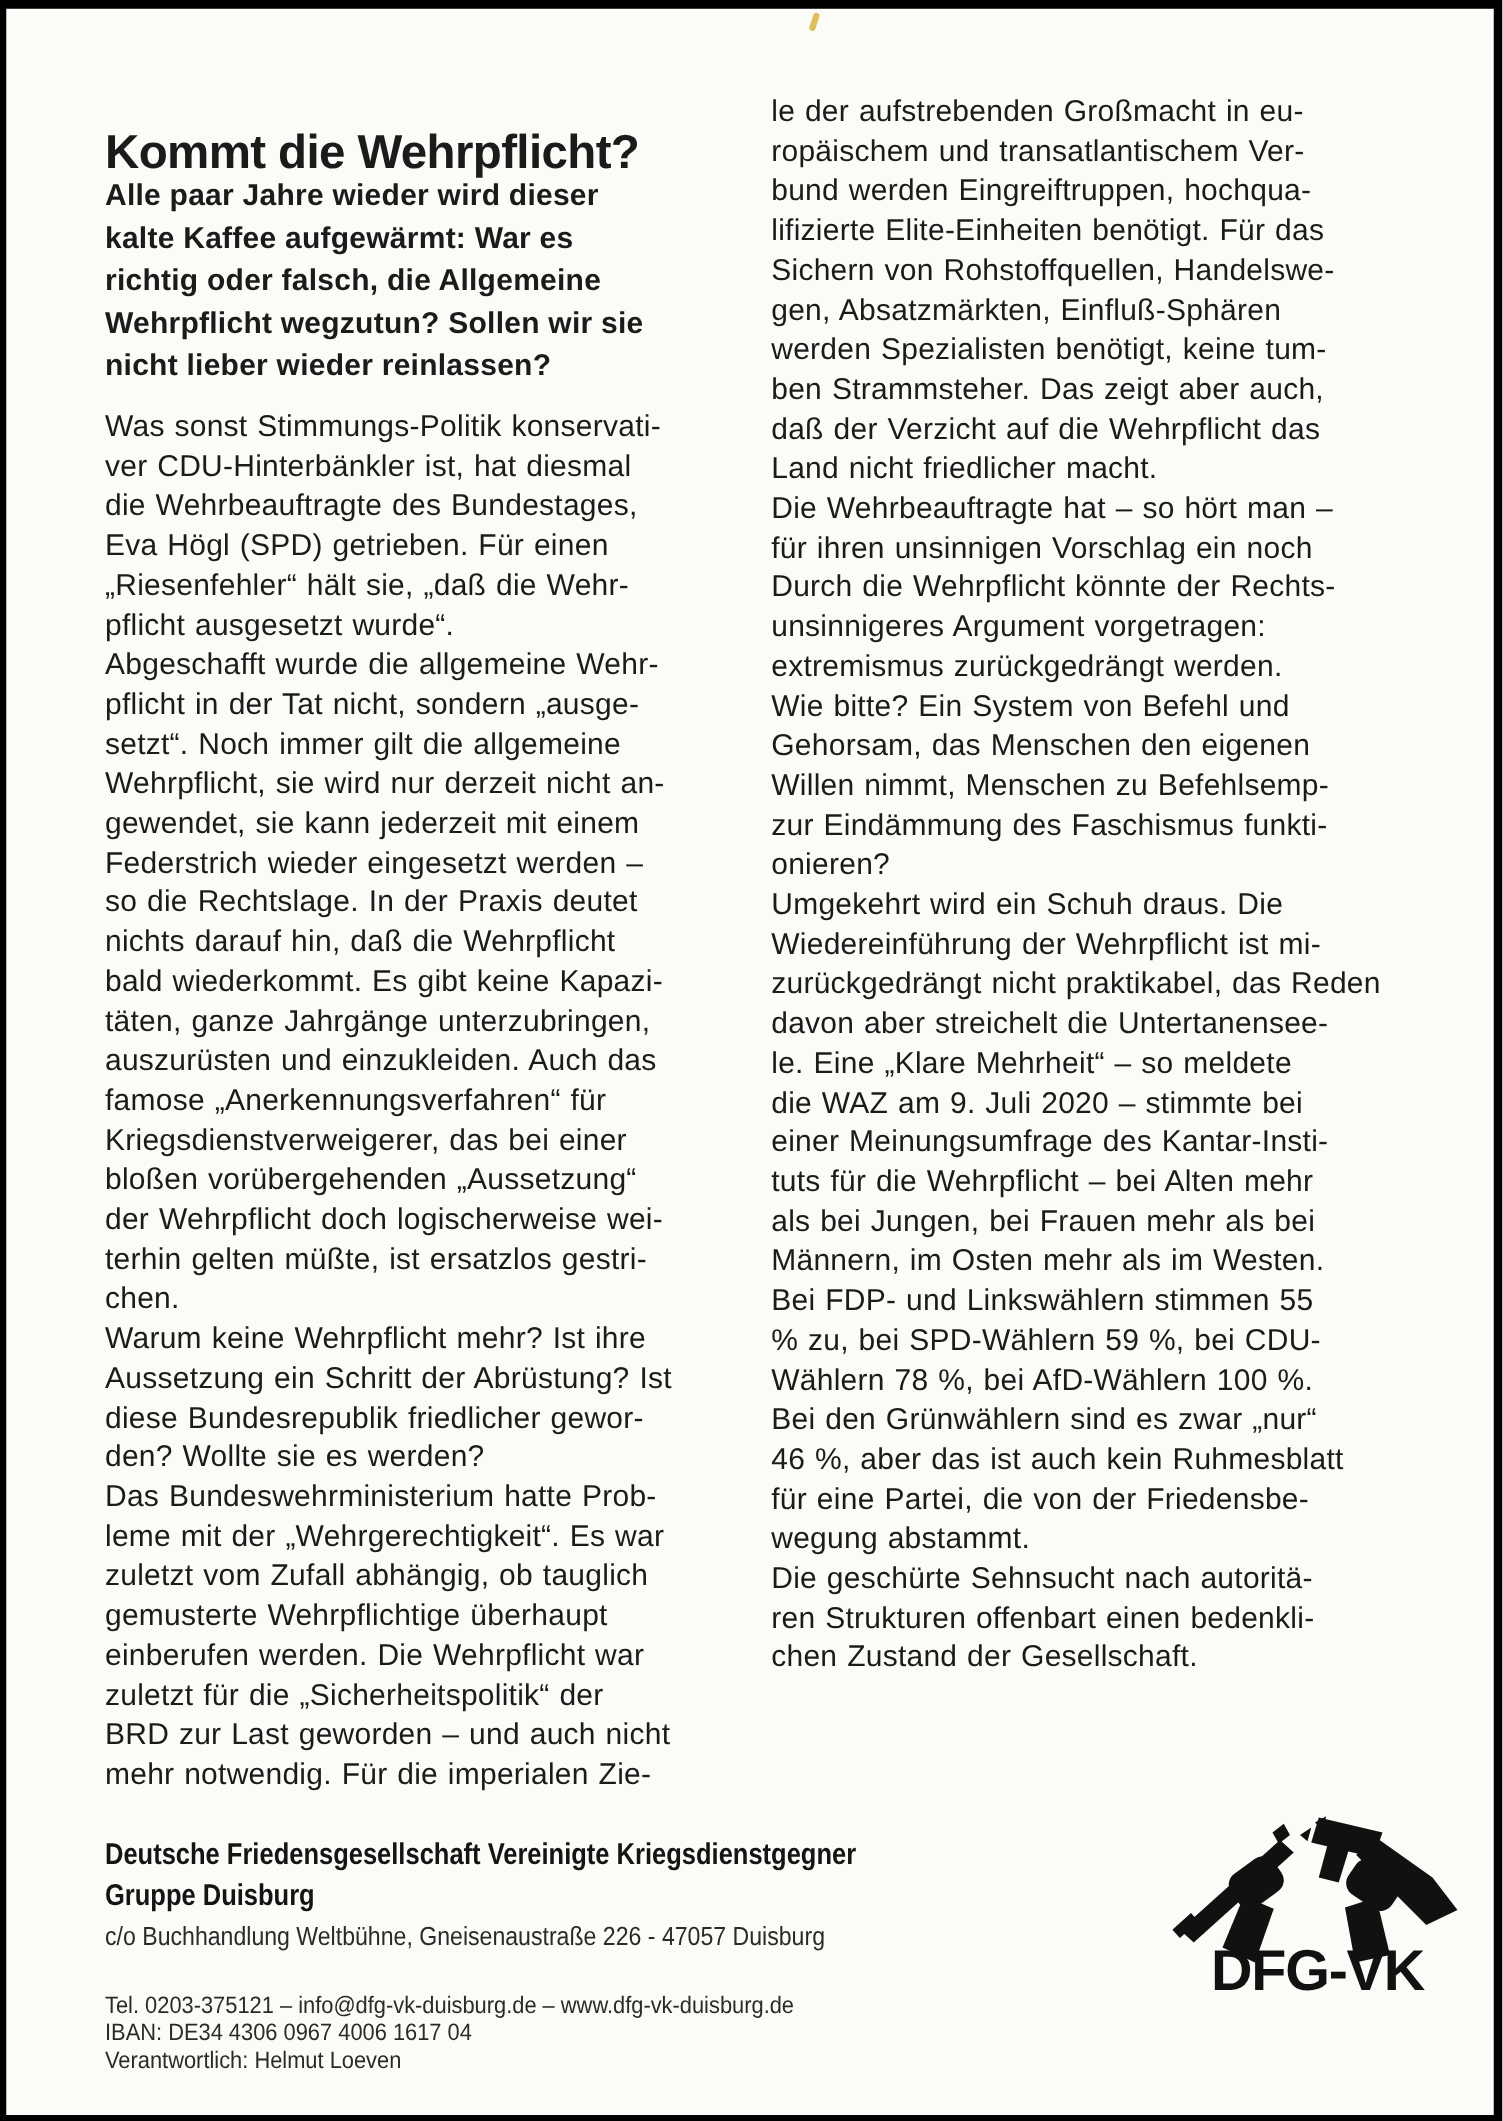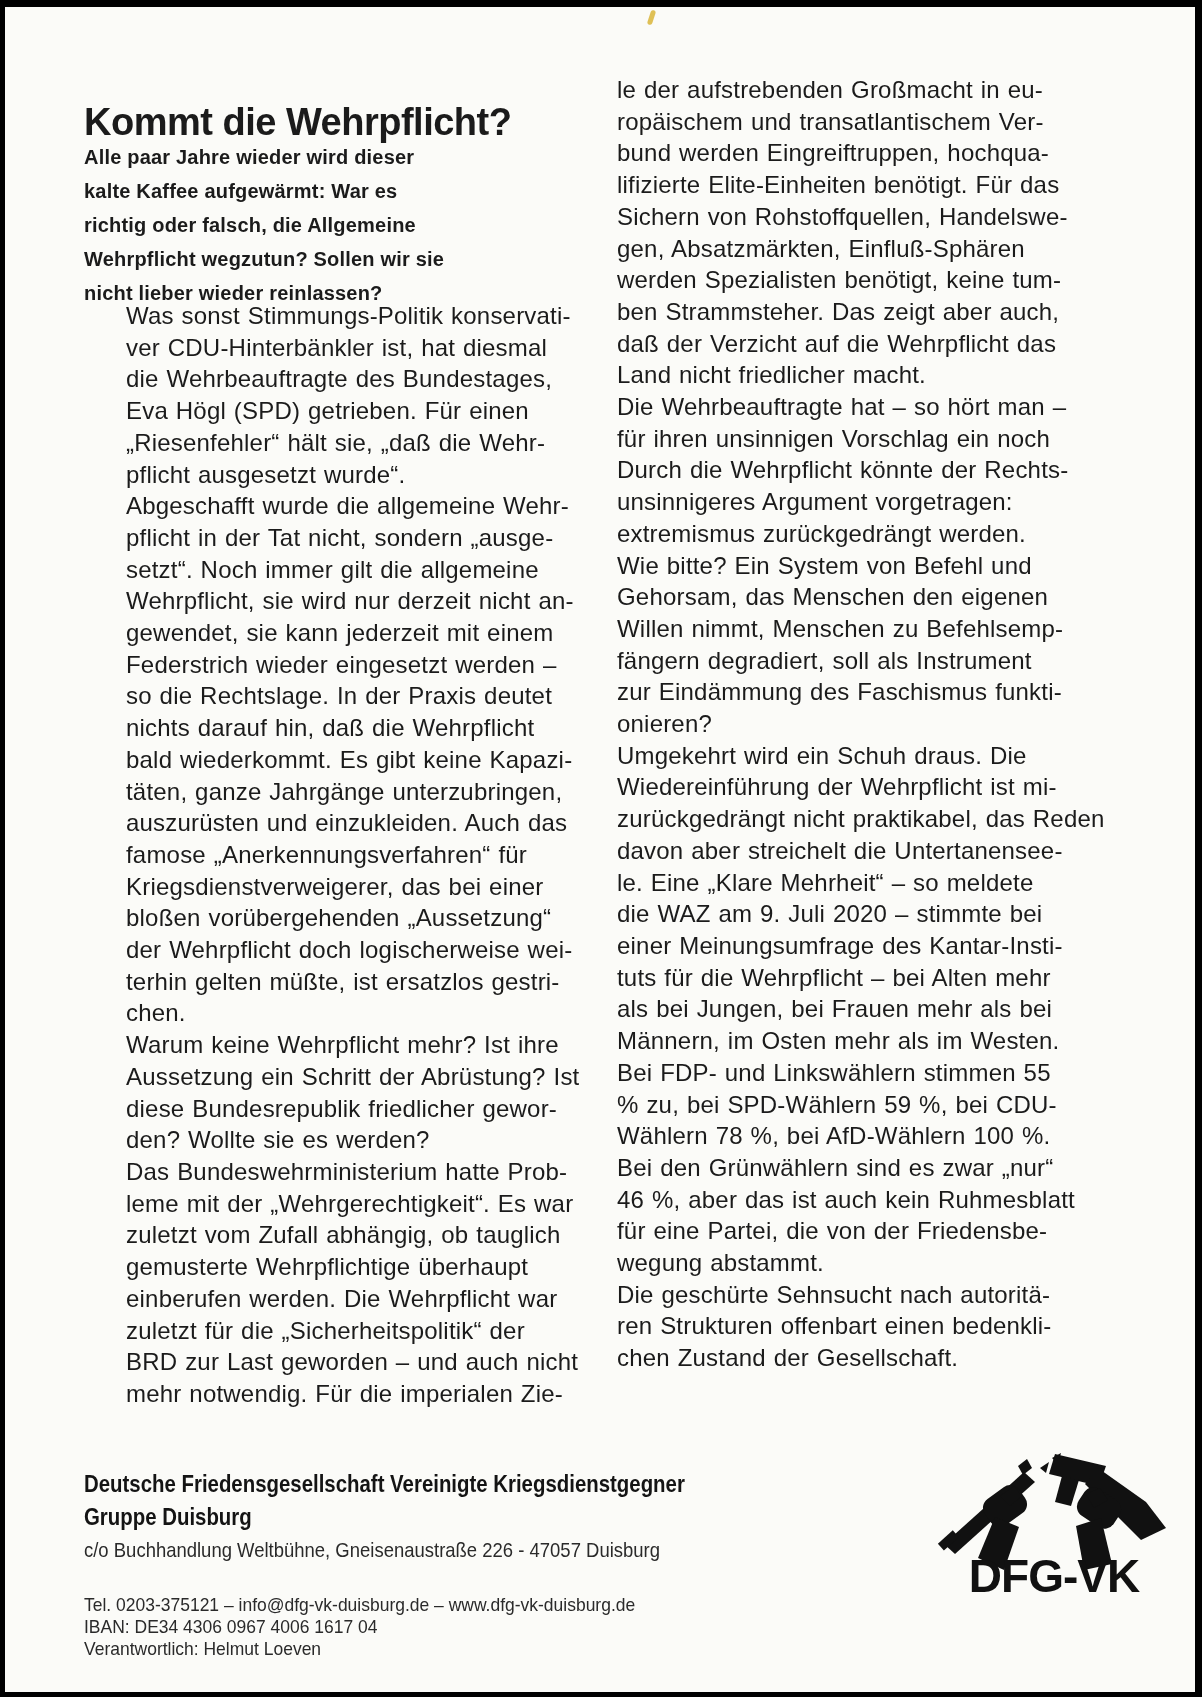--- a/index.html
+++ b/index.html
@@ -25,29 +25,29 @@
     position:absolute;left:649px;top:10px;width:5px;height:15px;
     background:#d9b53a;border-radius:3px;transform:rotate(18deg);opacity:.85;
   }
   .title{
     position:absolute;left:84px;top:76px;
     font-size:38px;font-weight:700;letter-spacing:-0.5px;
     white-space:nowrap;
   }
   .intro{
     position:absolute;left:84px;top:140px;
-    font-size:20px;font-weight:700;line-height:34px;
+    font-size:24px;font-weight:700;line-height:34px;
     letter-spacing:0.2px;
   }
   .col{
     position:absolute;
     font-size:24px;line-height:31.7px;letter-spacing:0.2px;word-spacing:1px;
   }
   .col .tl, .intro .tl{white-space:nowrap;}
-  .col-left{left:84px;top:300px;width:510px;margin-left:42px;}
+  .col-left{left:84px;top:326px;width:510px;}
   .col-right{left:617px;top:74px;width:520px;}
   .footer{
     position:absolute;left:84px;top:1467px;width:720px;
   }
   .org-line{
     font-size:24px;font-weight:700;line-height:33px;
     transform:scaleX(0.85);transform-origin:0 50%;white-space:nowrap;
     color:#141414;
   }
   .addr-line{
@@ -133,21 +133,20 @@
       <div class="tl">daß der Verzicht auf die Wehrpflicht das</div>
       <div class="tl">Land nicht friedlicher macht.</div>
       <div class="tl">Die Wehrbeauftragte hat – so hört man –</div>
       <div class="tl">für ihren unsinnigen Vorschlag ein noch</div>
       <div class="tl">Durch die Wehrpflicht könnte der Rechts-</div>
       <div class="tl">unsinnigeres Argument vorgetragen:</div>
       <div class="tl">extremismus zurückgedrängt werden.</div>
       <div class="tl">Wie bitte? Ein System von Befehl und</div>
       <div class="tl">Gehorsam, das Menschen den eigenen</div>
       <div class="tl">Willen nimmt, Menschen zu Befehlsemp-</div>
-      <div class="tl">fängern degradiert, soll als Instrument</div>
       <div class="tl">zur Eindämmung des Faschismus funkti-</div>
       <div class="tl">onieren?</div>
       <div class="tl">Umgekehrt wird ein Schuh draus. Die</div>
       <div class="tl">Wiedereinführung der Wehrpflicht ist mi-</div>
       <div class="tl">zurückgedrängt nicht praktikabel, das Reden</div>
       <div class="tl">davon aber streichelt die Untertanensee-</div>
       <div class="tl">le. Eine „Klare Mehrheit“ – so meldete</div>
       <div class="tl">die WAZ am 9. Juli 2020 – stimmte bei</div>
       <div class="tl">einer Meinungsumfrage des Kantar-Insti-</div>
       <div class="tl">tuts für die Wehrpflicht – bei Alten mehr</div>

